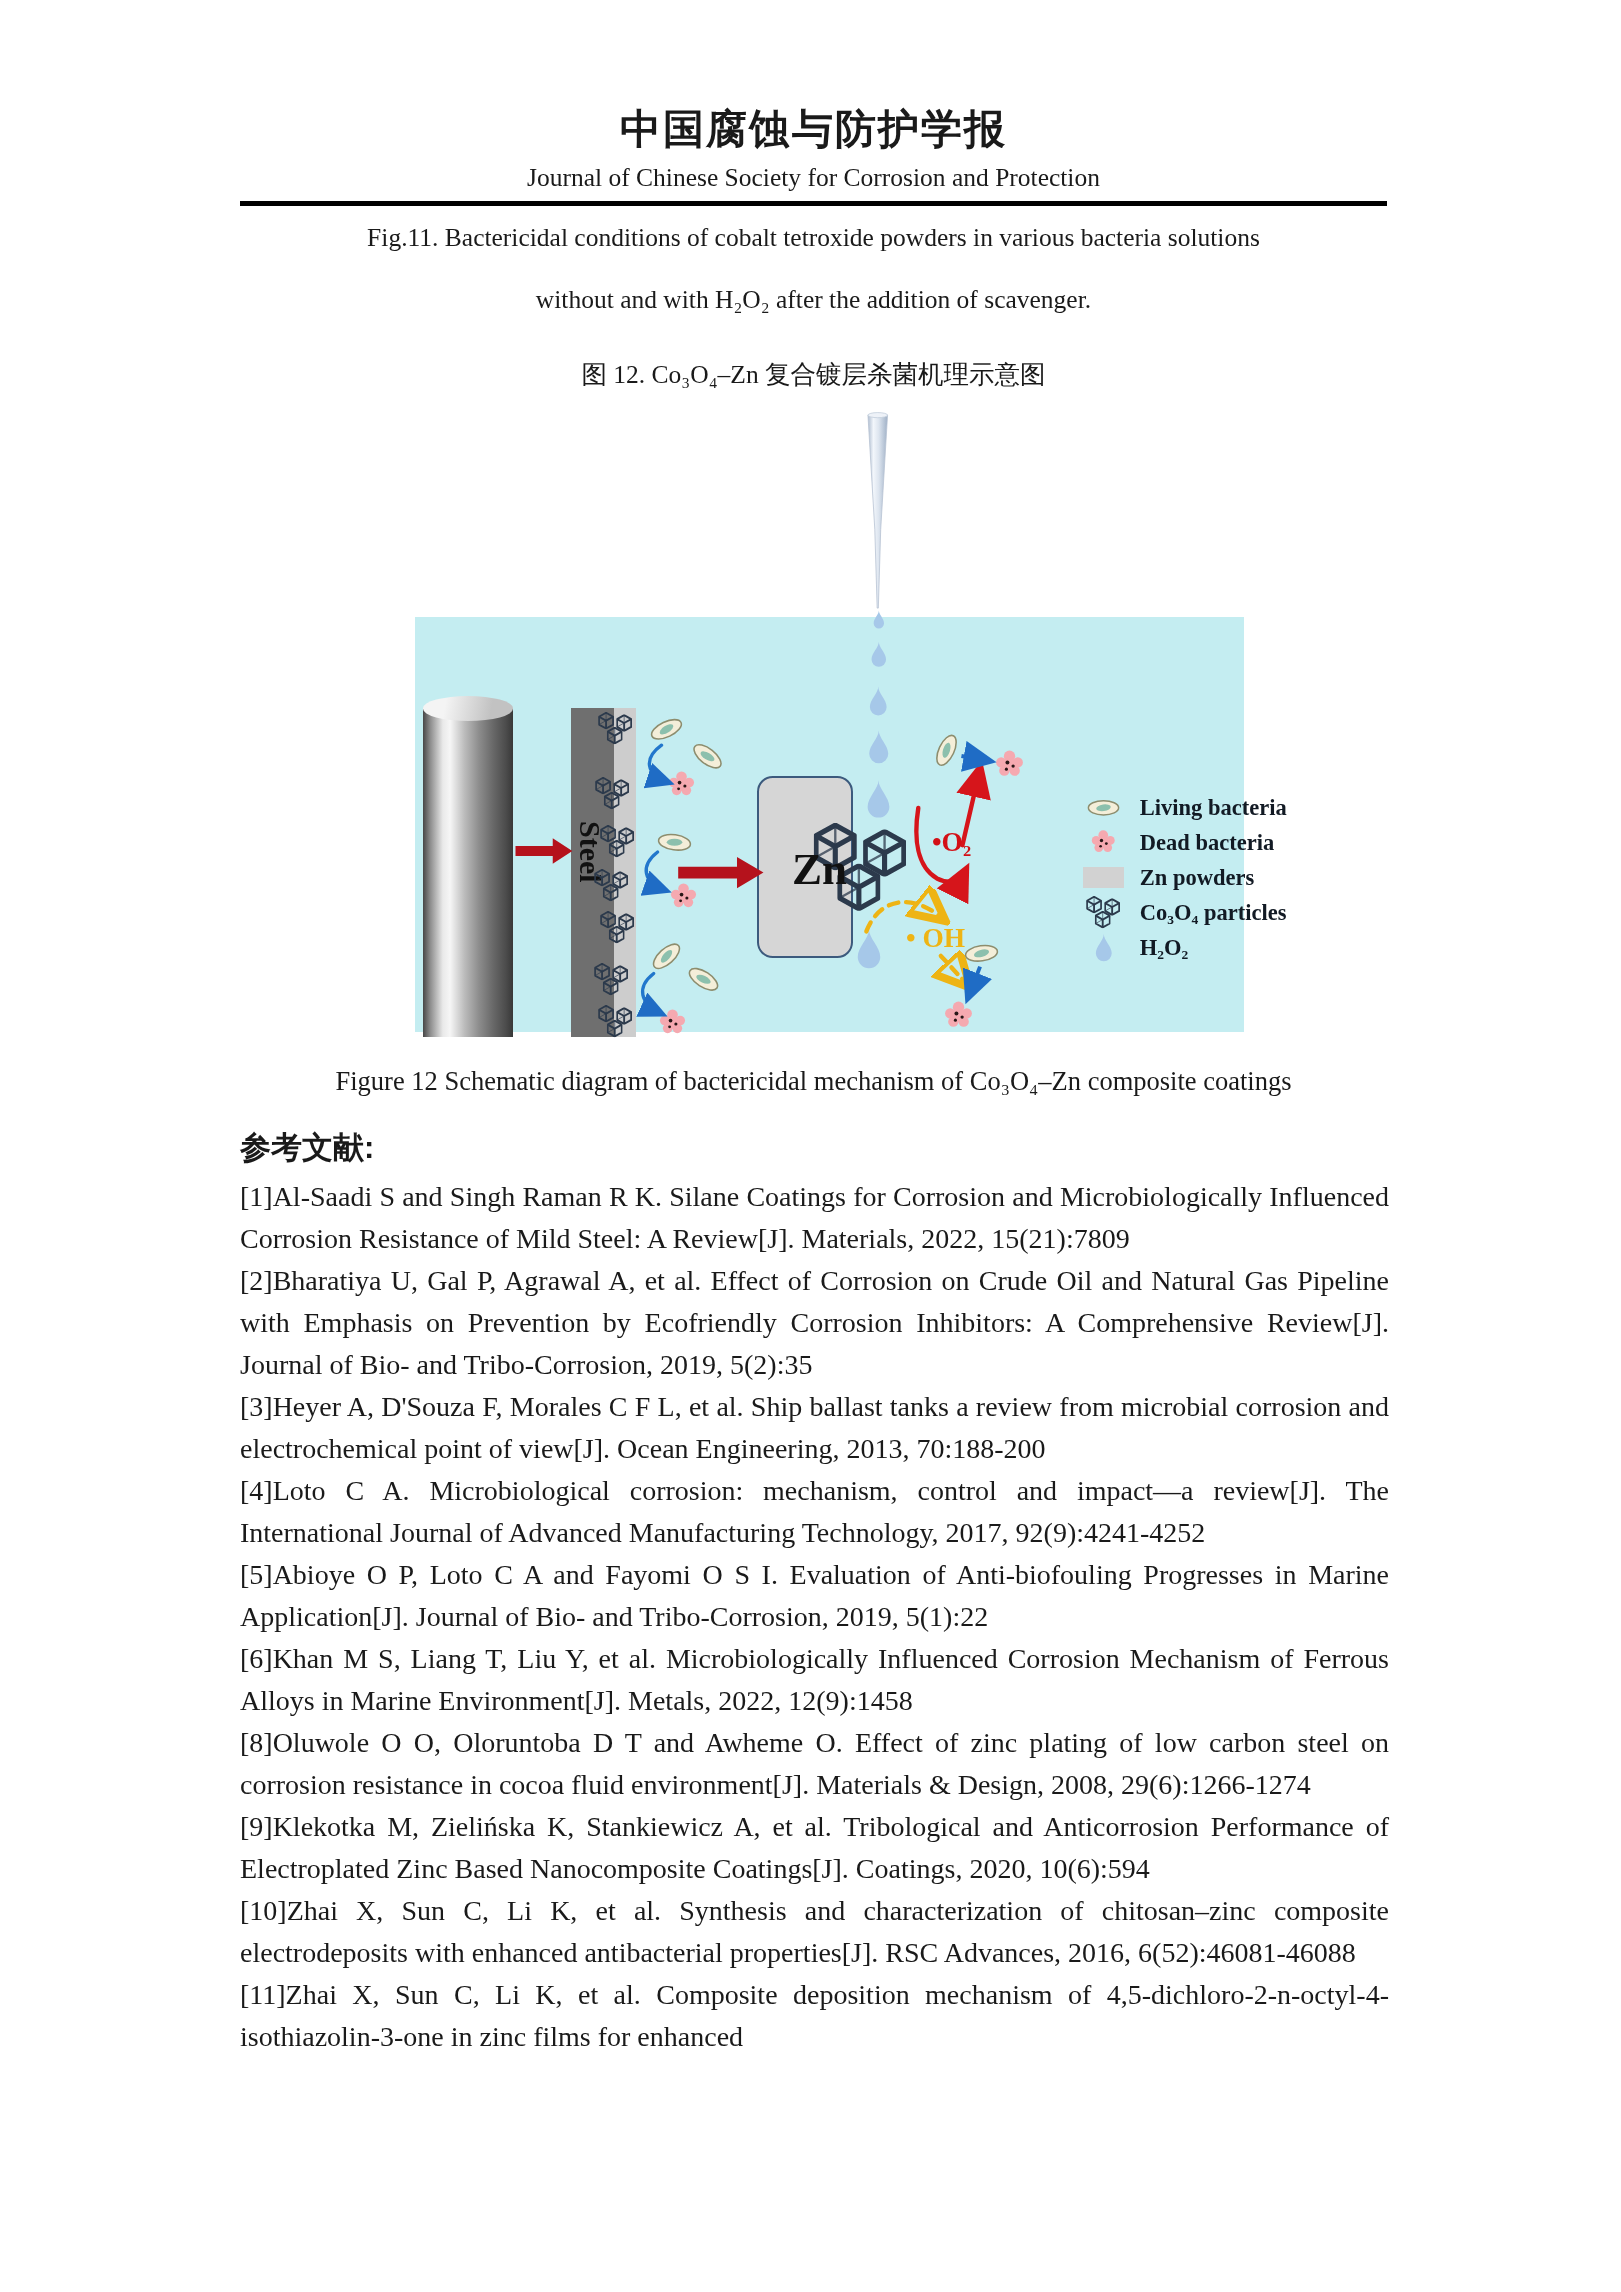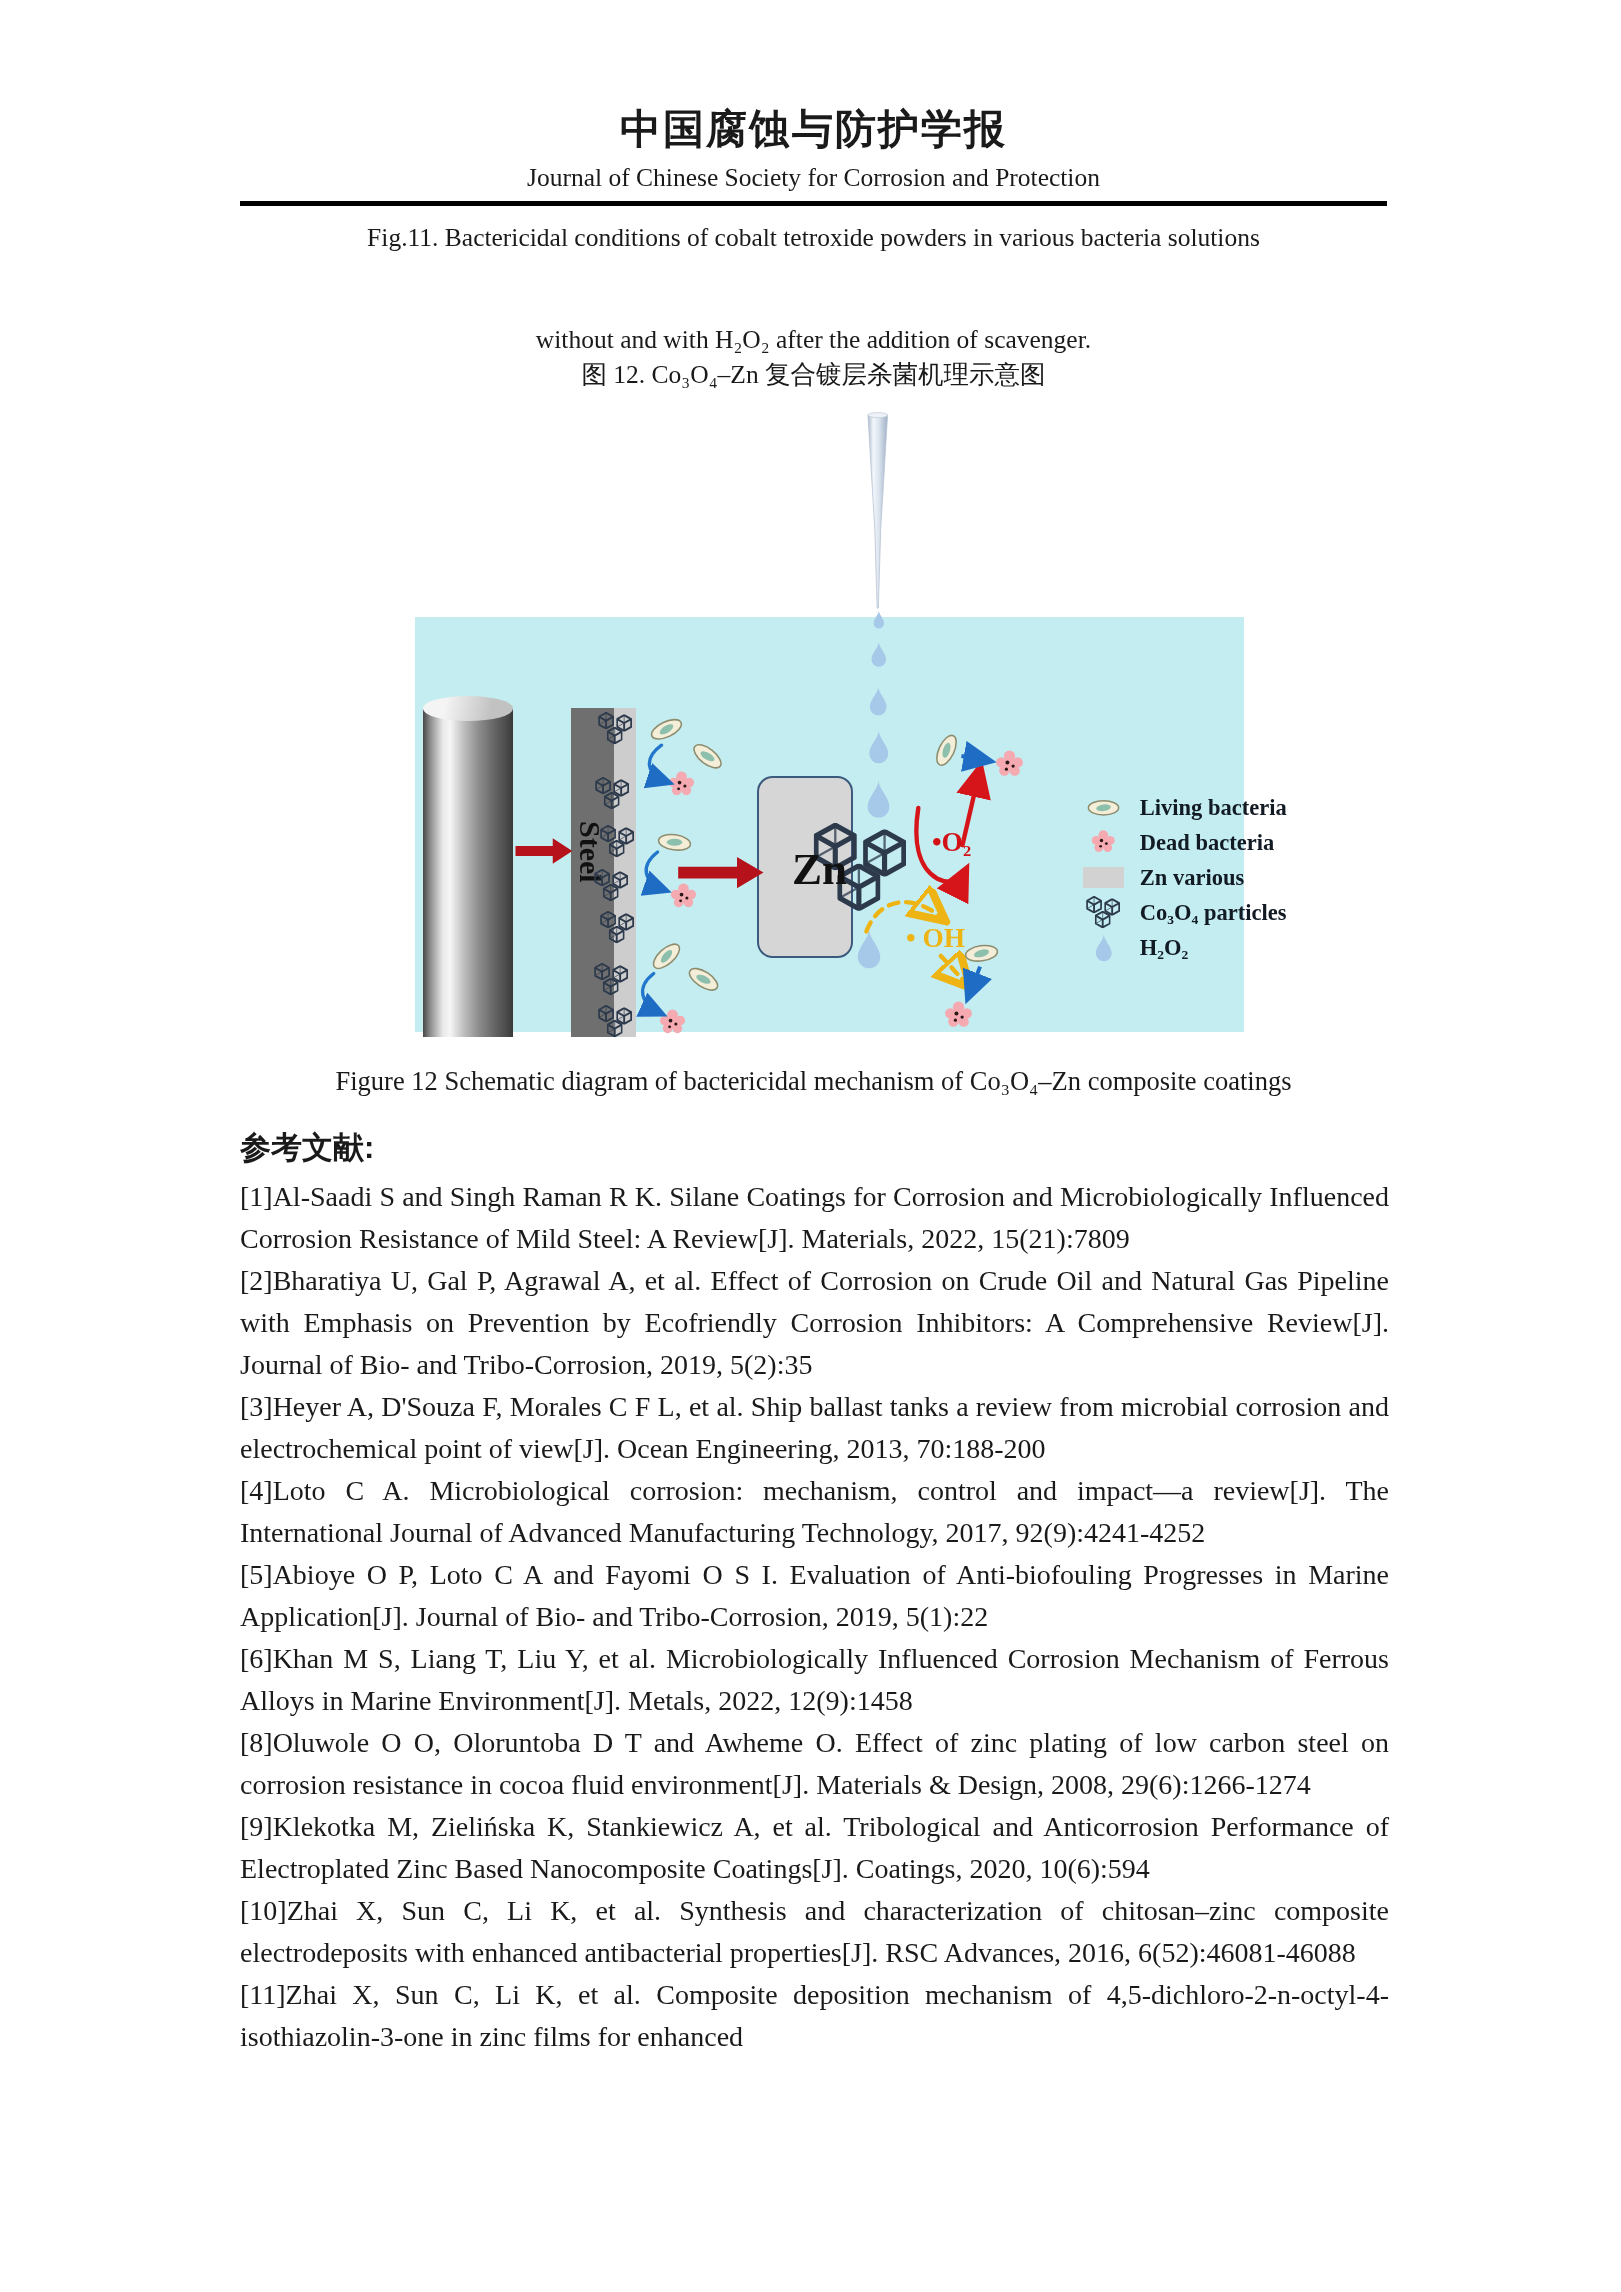--- a/index.html
+++ b/index.html
@@ -9,21 +9,21 @@
   }
   .abs{position:absolute;}
   .ctr{left:240px;width:1147px;text-align:center;}
   
   .title-zh{top:102px;font-size:41px;font-weight:600;letter-spacing:2px;}
   .title-en{top:163px;font-size:25.5px;}
   .rule{top:201px;left:240px;width:1147px;height:4.9px;background:#000;}
   
   .cap{font-size:25.5px;}
   .cap-fig11a{top:223px;}
-  .cap-fig11b{top:285px;margin-top:40px;}
+  .cap-fig11b{top:285px;}
   .cap-fig12zh{top:357px;}
   .cap-fig12en{top:1066px;font-size:26.5px;}
   
   .refs-heading{top:1127px;left:240px;font-size:31px;font-weight:bold;
     font-family:"Liberation Sans","DejaVu Sans",sans-serif;}
   .refs{top:1176px;left:240px;width:1149px;font-size:28px;line-height:42px;text-align:justify;}
   .refs p{margin:0;}
   
   .tank{left:415px;top:617px;width:829px;height:415px;background:#c4edf1;}
   .cylinder{left:423px;top:708px;width:90px;height:329px;
@@ -245,21 +245,21 @@
           <svg style="width:26.5px;height:26.5px" viewBox="0 0 27 27" width="26.5" height="26.5">
             <use href="#sym-dead"></use>
           </svg>
         </span>
       <span class="legend-label">Dead bacteria</span>
     </div>
     <div class="legend-row">
       <span class="legend-icon">
           <span class="zn-swatch"></span>
         </span>
-      <span class="legend-label">Zn various</span>
+      <span class="legend-label">Zn powders</span>
     </div>
     <div class="legend-row">
       <span class="legend-icon">
           <svg style="width:37px;height:33px" viewBox="0 0 38 34" width="37" height="33">
             <use href="#sym-cubes"></use>
           </svg>
         </span>
       <span class="legend-label">Co₃O₄ particles</span>
     </div>
     <div class="legend-row">

